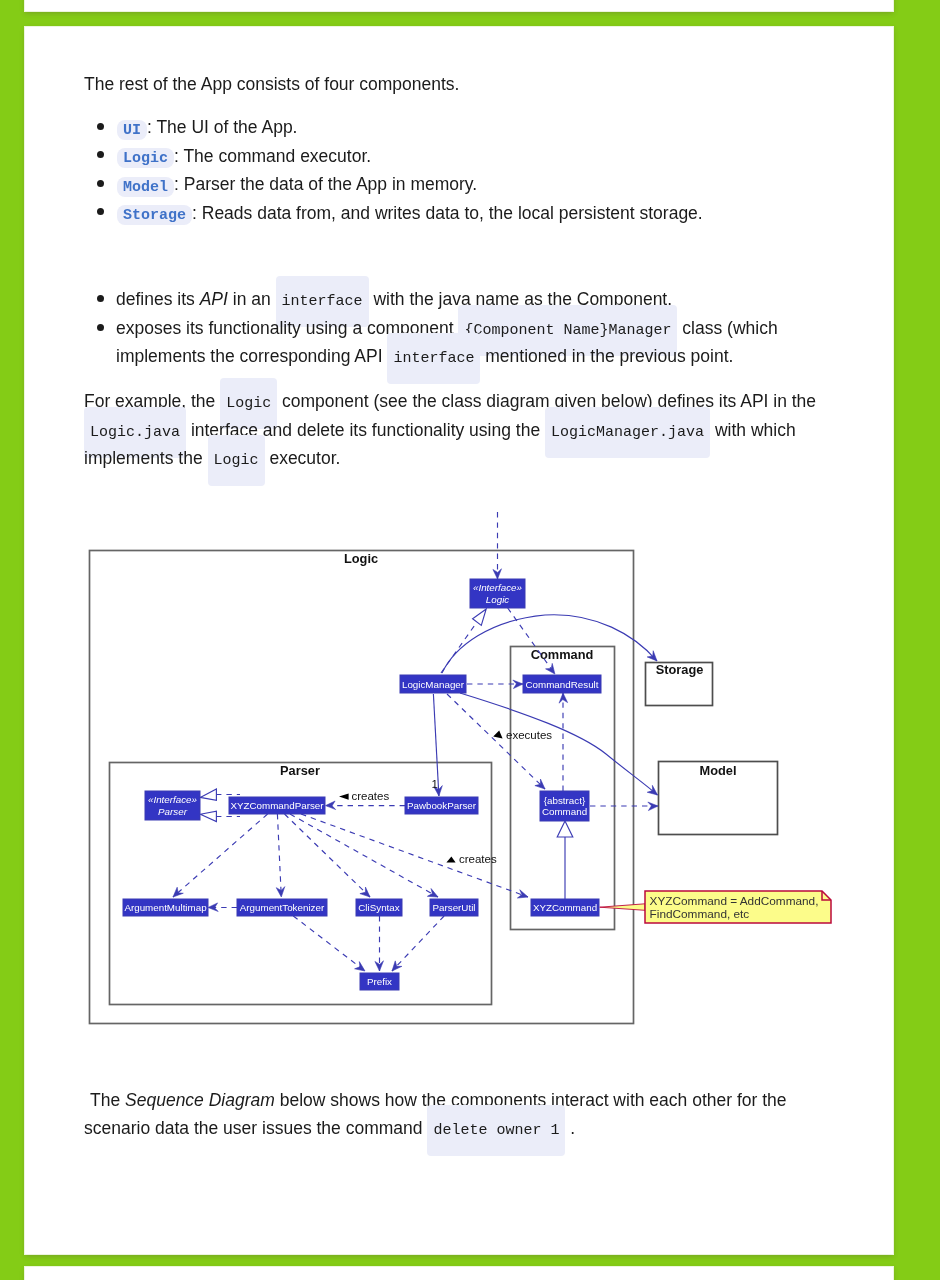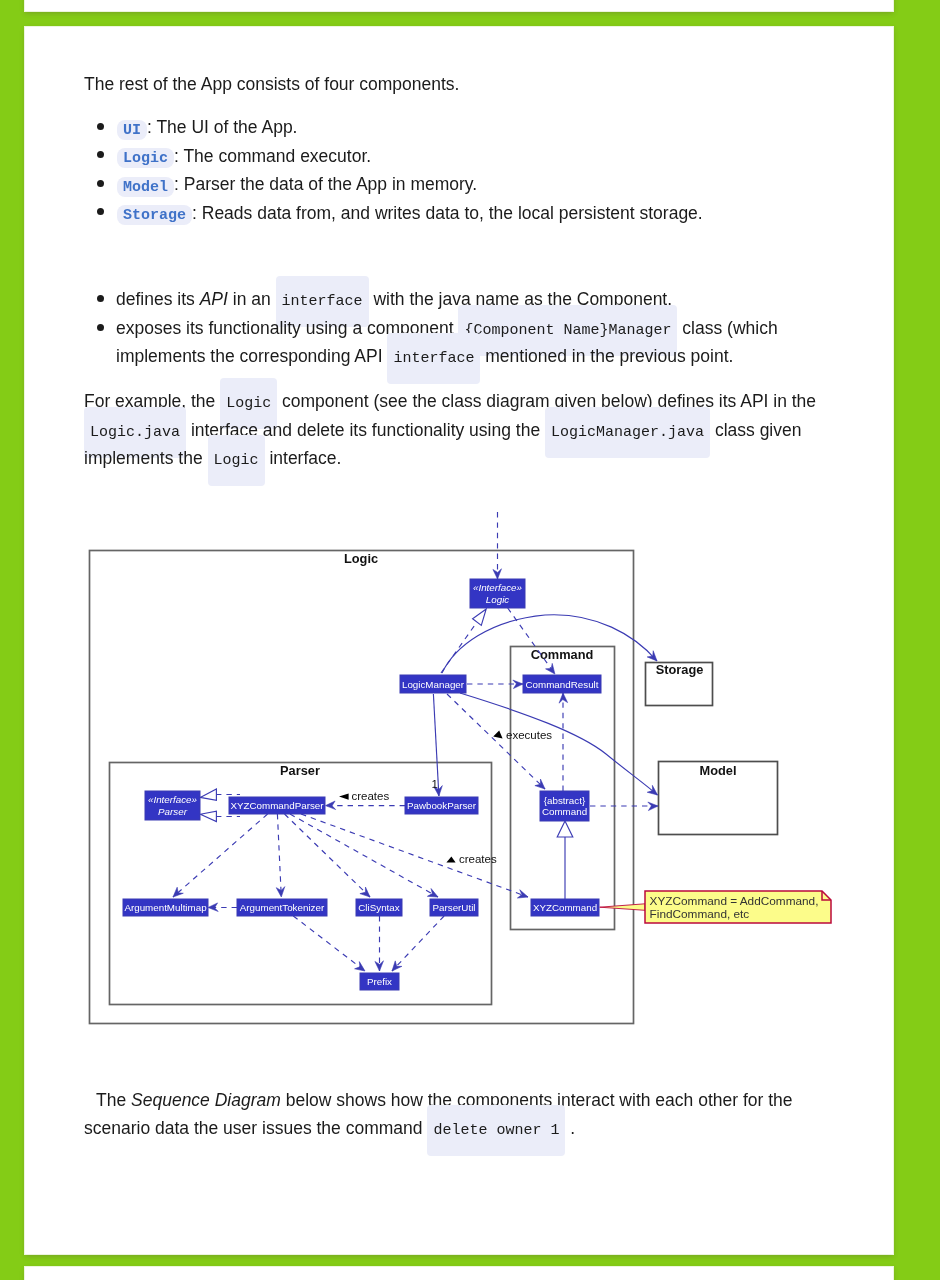--- a/index.html
+++ b/index.html
@@ -61,22 +61,22 @@
 
         <span class="dot" style="left:12.9px;top:296.9px"></span>
         <span class="bullet" style="top:286.5px;left:32px"><span>exposes its functionality using a component </span><span class="codeblk">{Component Name}Manager</span><span> class (which</span></span>
 
         <span class="bullet" style="top:315px;left:32px"><span>implements the corresponding API </span><span class="codeblk">interface</span><span> mentioned in the previous point.</span></span>
       </div>
 
       
       <div>
         <span class="bullet" style="top:360px;left:0"><span>For example, the </span><span class="codeblk">Logic</span><span> component (see the class diagram given below) defines its API in the</span></span>
-        <span class="bullet" style="top:388.5px;left:0"><span class="codeblk">Logic.java</span><span> interface and delete its functionality using the </span><span class="codeblk">LogicManager.java</span><span> class given</span></span>
-        <span class="bullet" style="top:417px;left:0"><span>implements the </span><span class="codeblk">Logic</span><span> interface.</span></span>
+        <span class="bullet" style="top:388.5px;left:0"><span class="codeblk">Logic.java</span><span> interface and delete its functionality using the </span><span class="codeblk">LogicManager.java</span><span> with which</span></span>
+        <span class="bullet" style="top:417px;left:0"><span>implements the </span><span class="codeblk">Logic</span><span> executor.</span></span>
       </div>
 
       
       <svg id="uml" class="diagram" width="880" height="1280" viewBox="0 0 880 1280">
           <g transform="translate(-84,-27)">
             <g>
               <rect x="89.5" y="550.5" width="544" height="473" fill="none" stroke="#656565" stroke-width="1.7"></rect>
               <text x="361" y="562.7" text-anchor="middle" fill="#111111" font-family="'Liberation Sans', sans-serif" font-size="12.8px" font-weight="bold">Logic</text>
             </g>
             <g>
@@ -266,20 +266,20 @@
             <g>
               <text x="431.5" y="788" text-anchor="start" fill="#111111" font-family="'Liberation Sans', sans-serif" font-size="11.5px">1</text>
             </g>
           </g>
         </svg>
 
       
 
       
       <div>
-        <span class="bullet" style="top:1059px;left:12px"><span>The </span><span class="ital">Sequence Diagram</span><span> below shows how the components interact with each other for the</span></span>
+        <span class="bullet" style="top:1059px;left:6px"><span>The </span><span class="ital">Sequence Diagram</span><span> below shows how the components interact with each other for the</span></span>
         <span class="bullet" style="top:1087px;left:0"><span>scenario data the user issues the command </span><span class="codeblk">delete owner 1</span><span> .</span></span>
       </div>
 
     </div>
   </div>
   <div class="page" id="page-next"></div>
 </div>
 
 </body></html>

